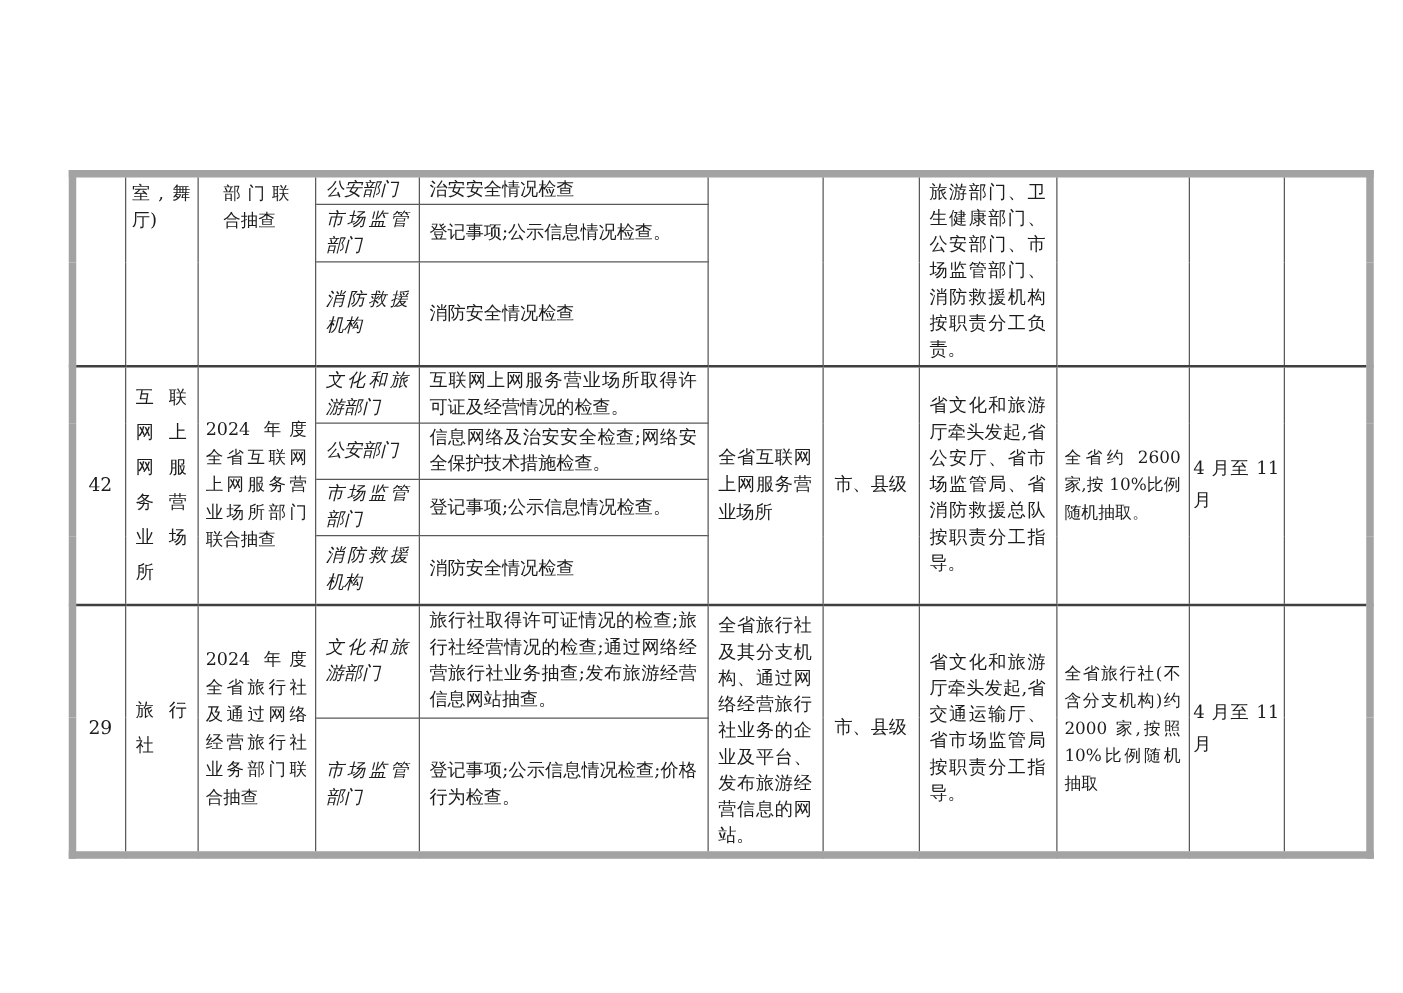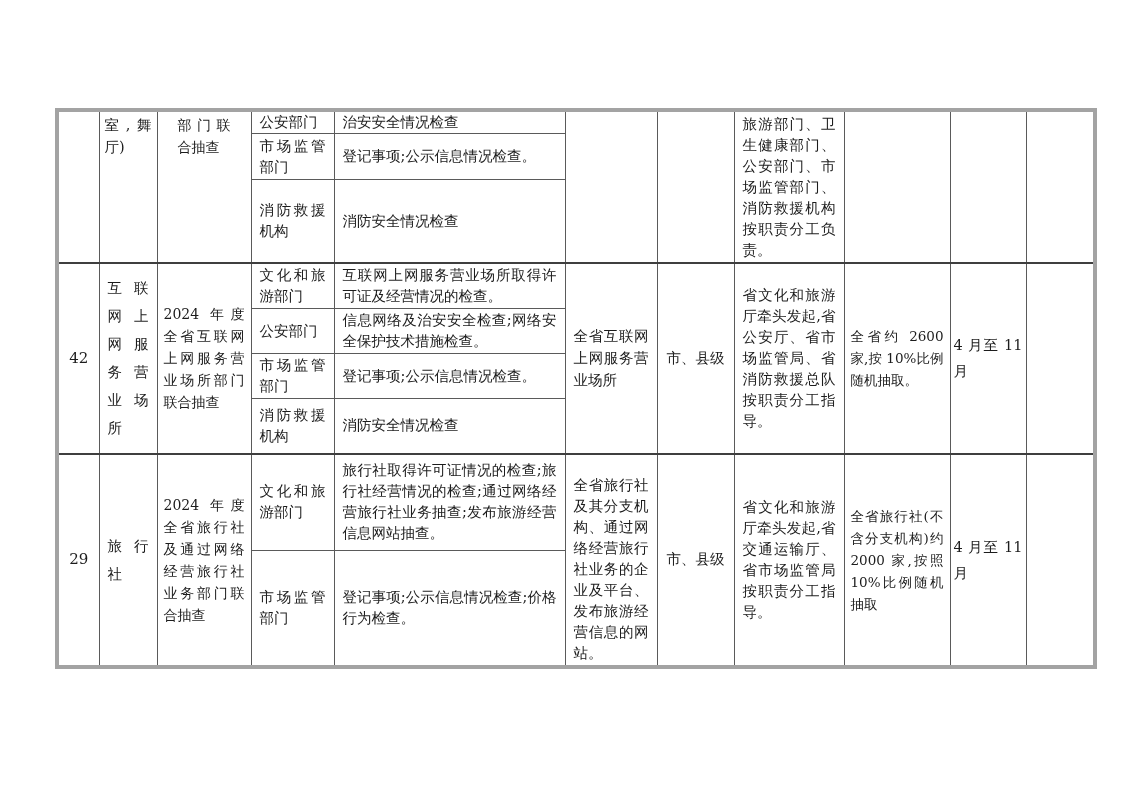--- a/index.html
+++ b/index.html
@@ -1,47 +1,47 @@
 <!DOCTYPE html>
 <html><head>
 <meta charset="utf-8">
 <style>
   * { margin: 0; padding: 0; box-sizing: border-box; }
   html, body { width: 1122px; height: 794px; background: #ffffff; overflow: hidden; }
   body { font-family: "DejaVu Serif", "Liberation Serif", serif; color: #1c1c1c; }
   .page { position: relative; width: 1122px; height: 794px; background: #ffffff; }
 
   table.doc-table {
-    position: absolute; left: 55px; top: 108px;
+    position: absolute; left: 55px; top: 136px;
     width: 1038px; height: 527px;
     border-collapse: collapse; table-layout: fixed;
-    border: 4px solid #a3a3a3;
+    border: 6px solid #a3a3a3;
   }
   td {
     border: 1px solid #5a5a5a;
     font-size: 14.5px; line-height: 21px;
     padding: 1px 8px;
     vertical-align: middle;
     text-align: justify;
     overflow: hidden;
     word-break: break-all;
   }
   tr.block-start td { border-top: 2px solid #3f3f3f; }
   td.center { text-align: left; text-align-last: center; }
   td.serial { text-align: center; text-align-last: center; font-size: 15px; }
 
   td.subject-pair { line-height: 28px; padding: 1px 8px; }      
   td.subject-tail { padding: 1px 5px; line-height: 22px; vertical-align: top; padding-top: 2px; }
   td.task   { font-size: 14px; padding: 1px 6px; line-height: 22px; }
   td.task-tail { font-size: 14px; padding: 1px 20px; line-height: 22px; vertical-align: top; padding-top: 2px; }
-  td.dept   { line-height: 21px; }
+  td.dept   { line-height: 21px; font-style: italic; }
   td.content{ line-height: 21px; }
   td.tight  { line-height: 19px; }
   td.object { line-height: 22px; }
-  td.object-long { line-height: 21px; vertical-align: top; padding-top: 20px; }
+  td.object-long { line-height: 21px; vertical-align: top; padding-top: 6px; }
   td.org    { line-height: 21px; }
   td.org-tail { line-height: 21px; vertical-align: top; padding-top: 2px; }
   td.qty    { font-size: 13.5px; padding: 1px 6px; line-height: 22px; }
   td.time   { padding: 1px 3px; line-height: 26px; }
 </style>
 </head>
 <body>
 
 <div class="page">
   <table class="doc-table">

